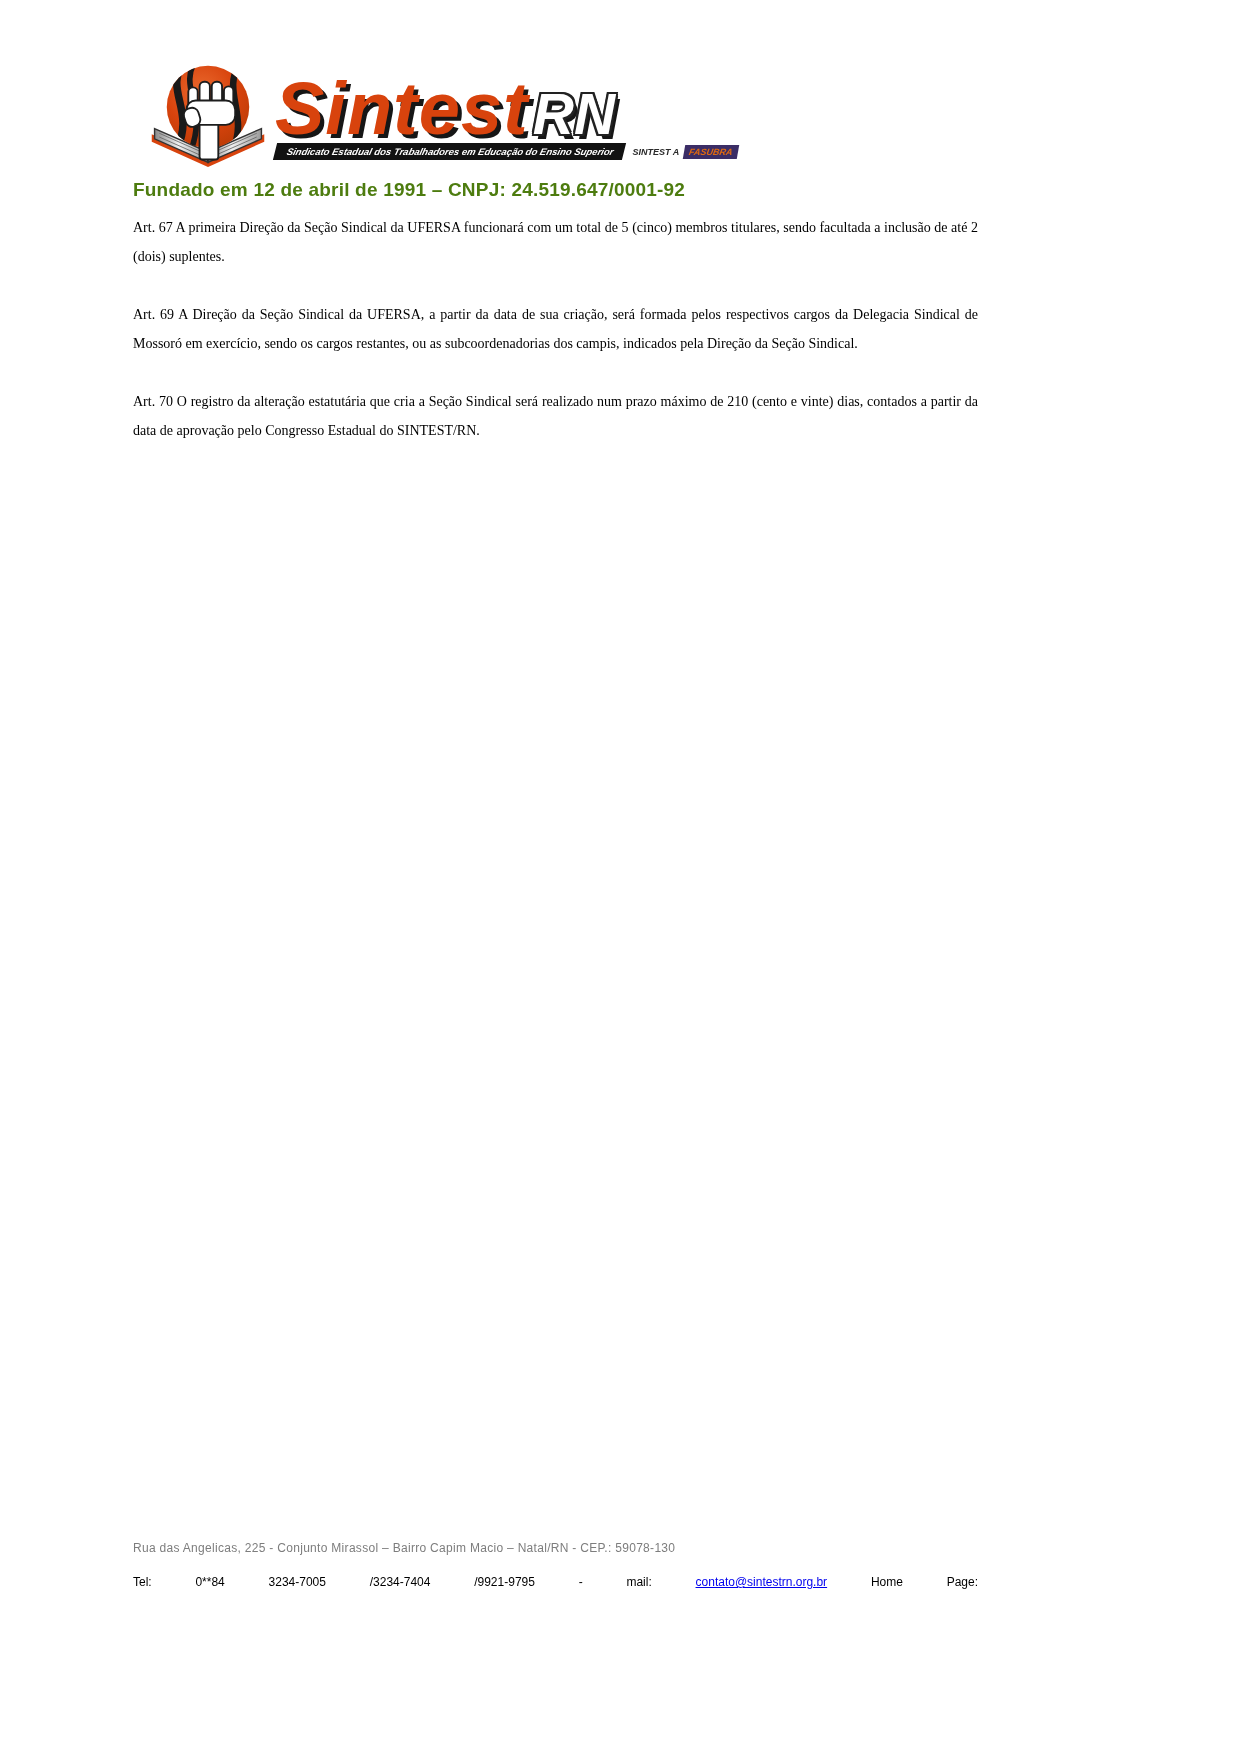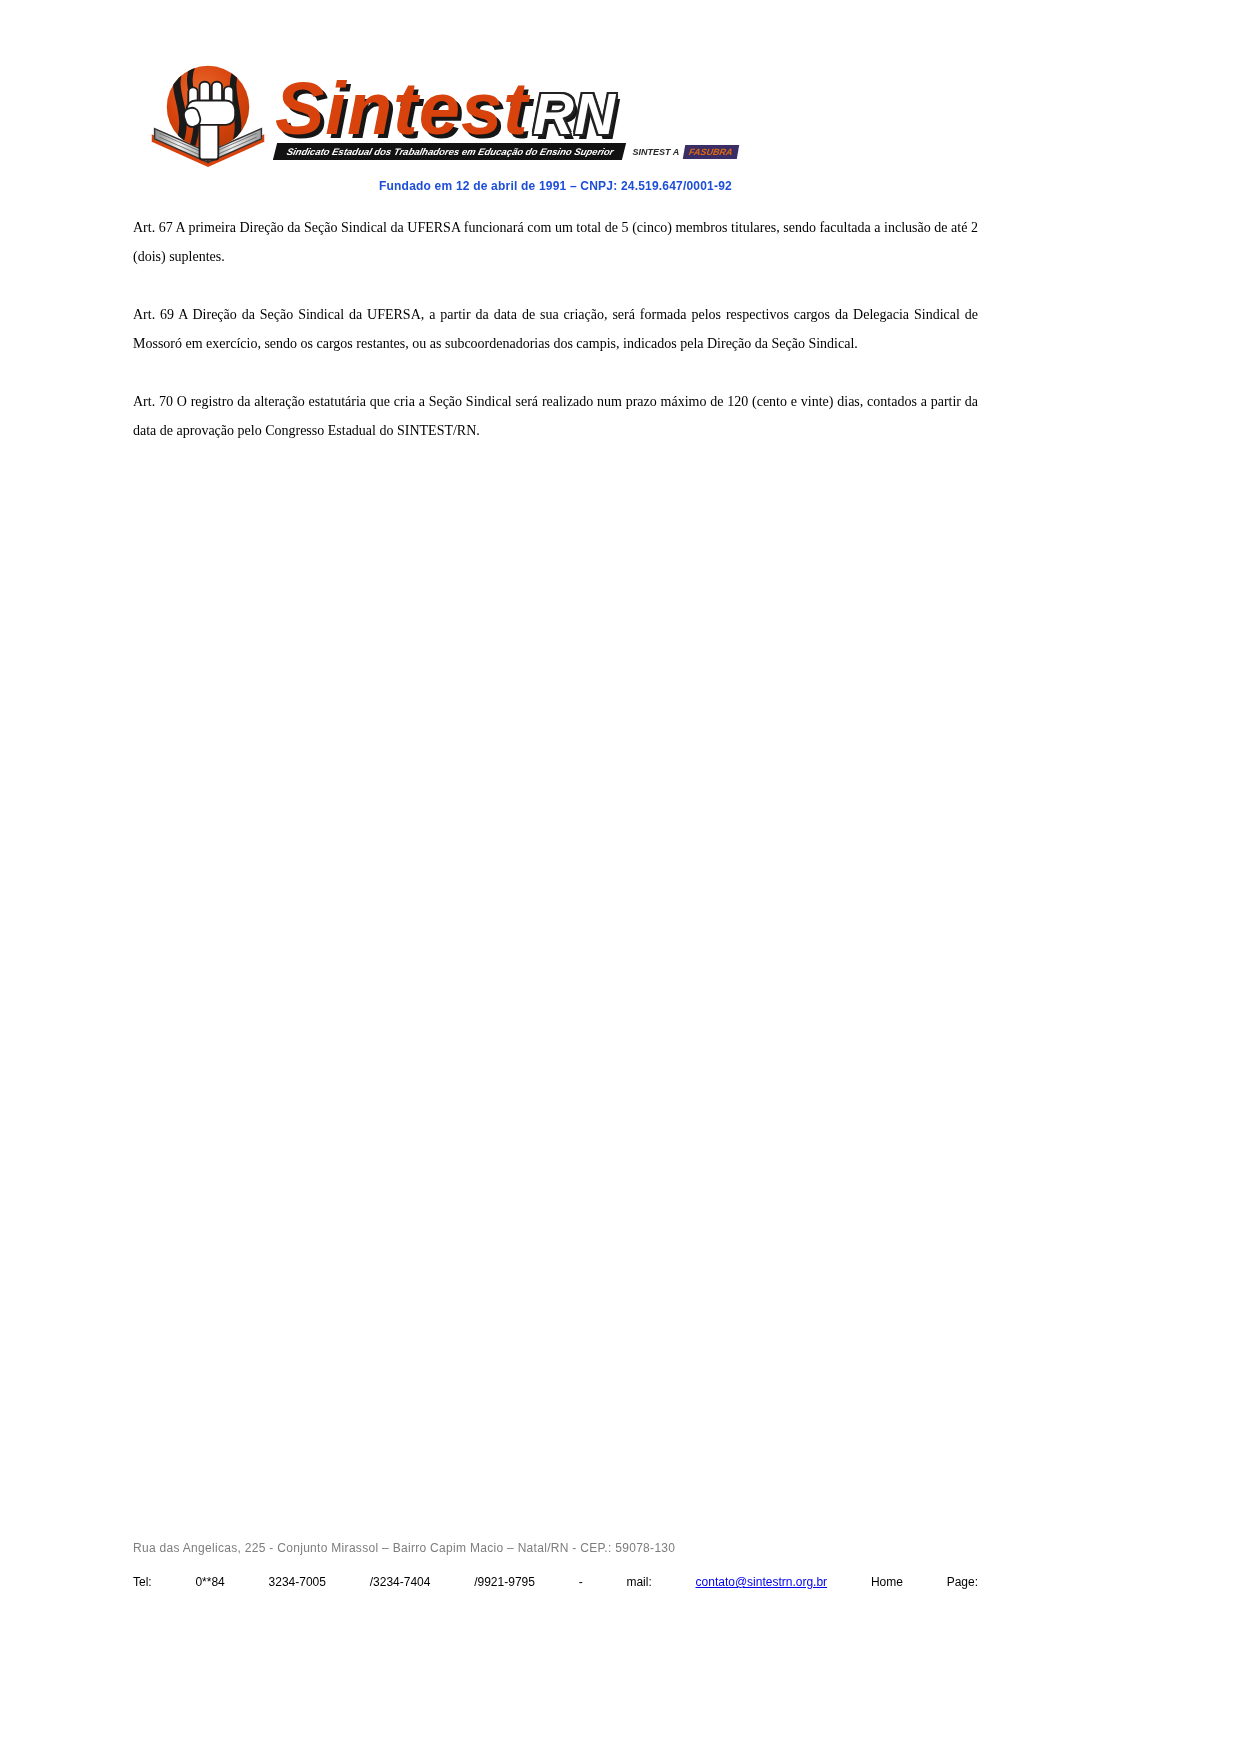--- a/index.html
+++ b/index.html
@@ -60,25 +60,24 @@
     background: #3b2d66;
     color: #e06a10;
     font-size: 9px; font-weight: bold; font-style: italic;
     padding: 2px 5px;
     margin-left: 5px;
     transform: skewX(-10deg);
   }
   .founded {
     margin-top: 12px;
     font-family: "Liberation Sans", sans-serif;
-    font-size: 12px;
+    font-size: 19px;
     font-weight: bold;
     letter-spacing: 0.2px;
-    color: #1d4ed8;
-    text-align: center;
+    color: #4d7c0f;
   }
 
   
   .articles {
     position: absolute;
     left: 133px; top: 209px;
     width: 845px;
   }
   .articles p {
     margin: 0 0 29px 0;
@@ -174,21 +173,21 @@
         </div>
       </div>
     </div>
 
     <div class="founded">Fundado em 12 de abril de 1991 – CNPJ: 24.519.647/0001-92</div>
   </div>
 
   <div class="articles">
     <p>Art. 67 A primeira Direção da Seção Sindical da UFERSA funcionará com um total de 5 (cinco) membros titulares, sendo facultada a inclusão de até 2 (dois) suplentes.</p>
     <p>Art. 69 A Direção da Seção Sindical da UFERSA, a partir da data de sua criação, será formada pelos respectivos cargos da Delegacia Sindical de Mossoró em exercício, sendo os cargos restantes, ou as subcoordenadorias dos campis, indicados pela Direção da Seção Sindical.</p>
-    <p>Art. 70 O registro da alteração estatutária que cria a Seção Sindical será realizado num prazo máximo de 120 (cento e vinte) dias, contados a partir da data de aprovação pelo Congresso Estadual do SINTEST/RN.</p>
+    <p>Art. 70 O registro da alteração estatutária que cria a Seção Sindical será realizado num prazo máximo de 210 (cento e vinte) dias, contados a partir da data de aprovação pelo Congresso Estadual do SINTEST/RN.</p>
   </div>
 
   <div class="footer">
     <div class="address">Rua das Angelicas, 225 - Conjunto Mirassol – Bairro Capim Macio – Natal/RN - CEP.: 59078-130</div>
     <div class="tel-line">
       <span>Tel: 0**84 3234-7005 /3234-7404 /9921-9795 - mail:</span>
       <a class="link">contato@sintestrn.org.br</a>
       <span>Home Page:</span>
     </div>
   </div>

